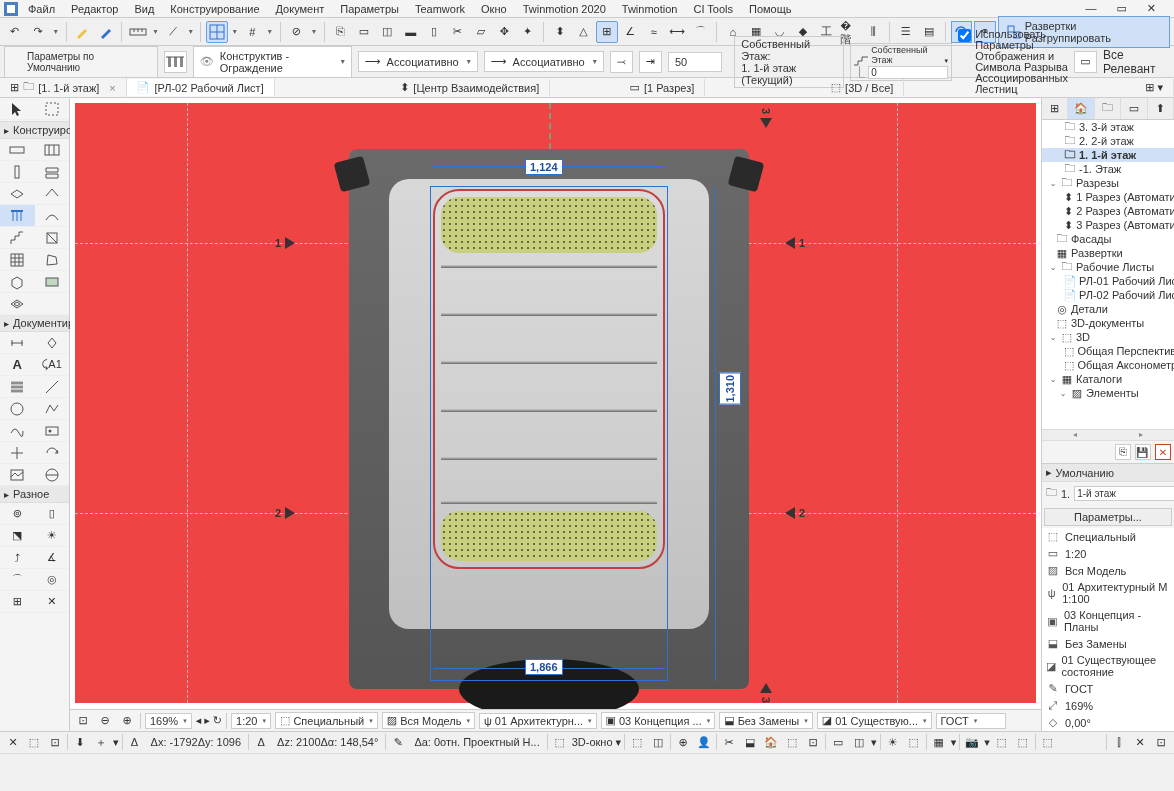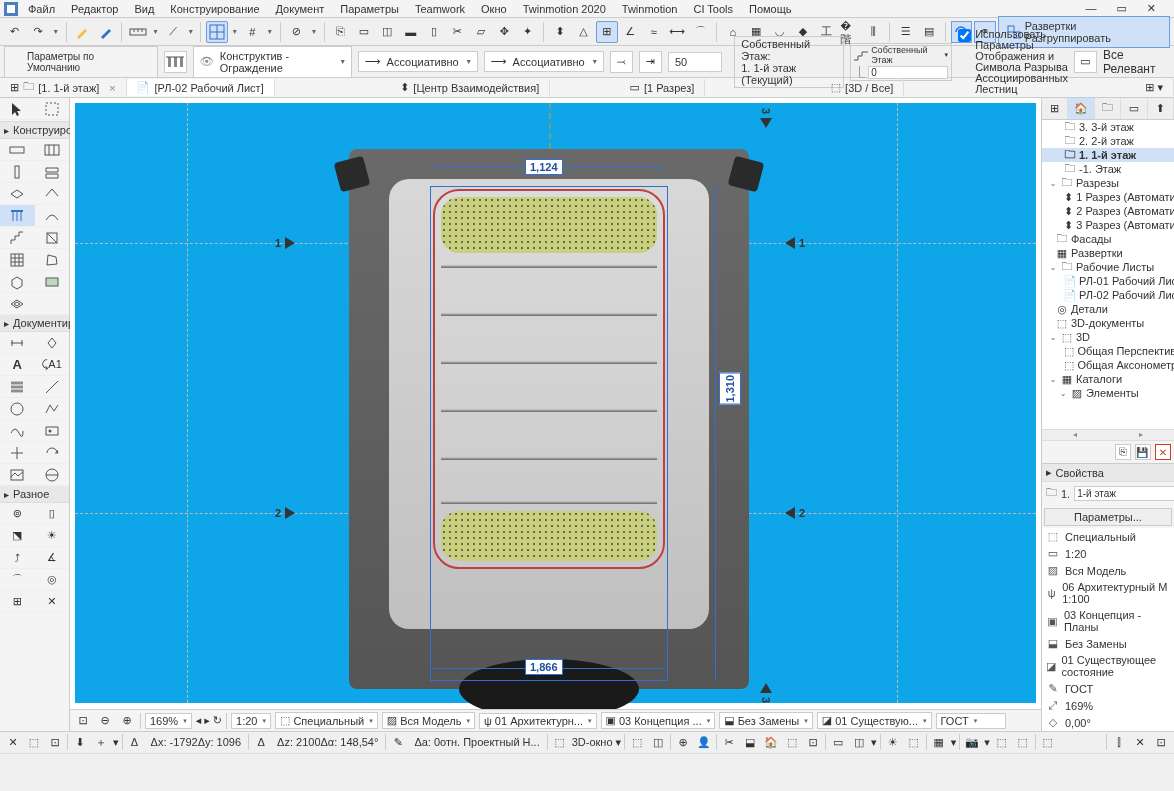--- a/index.html
+++ b/index.html
@@ -26,21 +26,21 @@
 .tab .x{margin-left:6px;color:#888;}
 .tab.active{background:#fff;}
 .main{display:flex;height:633px;}
 .ltool{width:70px;background:#f4f4f4;border-right:1px solid #ccc;display:flex;flex-direction:column;}
 .ltool-hdr{background:#e8e8e8;padding:2px 4px;font-size:10px;display:flex;align-items:center;gap:4px;border-bottom:1px solid #ddd;}
 .ltool-row{display:flex;}
 .ltool-cell{flex:1;height:22px;display:flex;align-items:center;justify-content:center;border-bottom:1px solid #eee;}
 .ltool-cell.sel{background:#cfe0f7;}
 .ltool-cell svg{width:16px;height:16px;}
 .canvas-wrap{flex:1;position:relative;background:#fff;overflow:hidden;}
-.canvas-area{position:absolute;left:5px;top:5px;right:5px;bottom:28px;background:#0ea5e9;}
+.canvas-area{position:absolute;left:5px;top:5px;right:5px;bottom:28px;background:#ef4444;}
 .grid-line-v{position:absolute;top:0;bottom:0;border-left:1px dashed #bbb;}
 .grid-line-h{position:absolute;left:0;right:0;border-top:1px dashed #bbb;}
 .car-img{position:absolute;left:274px;top:46px;width:400px;height:540px;background:linear-gradient(#6a6a6a,#555);border-radius:8px;}
 .car-roof{position:absolute;left:40px;top:30px;right:40px;bottom:60px;background:linear-gradient(#d8d8d8,#c0c0c0);border-radius:20px;}
 .rack-outline{position:absolute;left:358px;top:86px;width:232px;height:380px;border:2px solid #c04040;border-radius:26px;background:rgba(255,255,255,0.1);}
 .rack-blue{position:absolute;left:355px;top:83px;width:238px;height:495px;border:1px solid #3070d0;}
 .mesh{position:absolute;background:#c8cf7e;background-image:radial-gradient(#6a6a40 1px,transparent 1px);background-size:6px 6px;border-radius:18px;}
 .mesh.top{left:366px;top:94px;width:216px;height:56px;}
 .mesh.bot{left:366px;top:408px;width:216px;height:50px;}
 .bar{position:absolute;left:366px;width:216px;height:3px;background:#999;border-top:1px solid #bbb;border-bottom:1px solid #777;}
@@ -222,21 +222,21 @@
     </div>
   <div class="tb2-ico">⤙</div>
   <div class="tb2-ico">⇥</div>
   <div class="tb2-input">50</div>
   <div style="flex:1"></div>
   <div style="display:flex;flex-direction:column;font-size:10px;border:1px solid #ccc;padding:1px 6px;">
     <span>Собственный Этаж:</span>
     <span>1. 1-й этаж (Текущий)</span>
   </div>
   <div style="display:flex;flex-direction:column;gap:1px;border:1px solid #ccc;padding:1px 3px;">
-    <div style="display:flex;align-items:center;gap:3px;">
+    <div style="display:flex;align-items:flex-end;gap:3px;">
         <svg width="14" height="10">
           <path d="M0 10 L4 10 L4 6 L8 6 L8 2 L14 2" fill="none" stroke="#555"></path>
         </svg>
         <span style="font-size:9px">Собственный Этаж</span>
         <span style="font-size:7px">▾</span>
       </div>
     <div style="display:flex;align-items:center;gap:3px;">
         <span>⎿</span>
         <input style="width: 80px; border: 1px solid rgb(204, 204, 204); font-size: 10px; padding: 0px 2px;" value="0">
       </div>
@@ -693,21 +693,21 @@
     </div>
     <div class="rp-scroll">
         <span>◂</span>
         <span>▸</span>
       </div>
     <div class="rp-btns">
       <div class="b">⎘</div>
       <div class="b">💾</div>
       <div class="b red">✕</div>
     </div>
-    <div class="rp-hdr">▸ <span>Свойства</span></div>
+    <div class="rp-hdr">▸ <span>Умолчанию</span></div>
     <div class="rp-row">
       <span>🗀</span>
         <span>1.</span>
       <input value="1-й этаж" style="">
     </div>
     <div class="rp-params">Параметры...</div>
     <div class="prop-list">
       <div class="prop-row">
           <span class="prop-ico">⬚</span>
           <span>Специальный</span>
@@ -715,21 +715,21 @@
       <div class="prop-row">
           <span class="prop-ico">▭</span>
           <span>1:20</span>
         </div>
       <div class="prop-row">
           <span class="prop-ico">▨</span>
           <span>Вся Модель</span>
         </div>
       <div class="prop-row">
           <span class="prop-ico">ψ</span>
-          <span>06 Архитектурный М 1:100</span>
+          <span>01 Архитектурный М 1:100</span>
         </div>
       <div class="prop-row">
           <span class="prop-ico">▣</span>
           <span>03 Концепция - Планы</span>
         </div>
       <div class="prop-row">
           <span class="prop-ico">⬓</span>
           <span>Без Замены</span>
         </div>
       <div class="prop-row">

